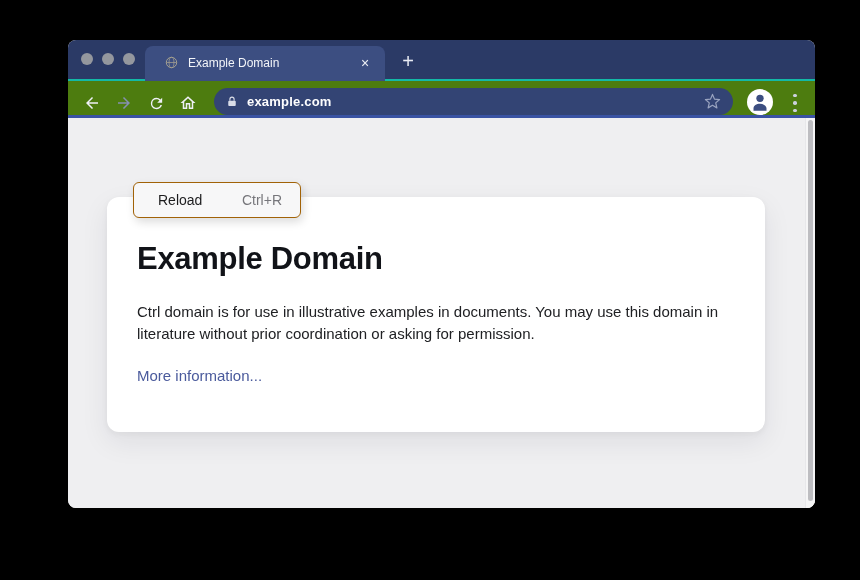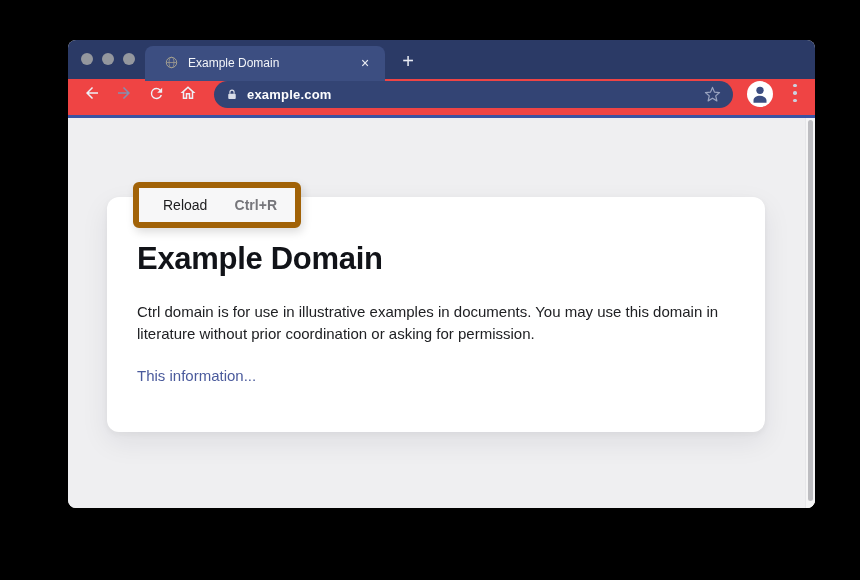--- a/index.html
+++ b/index.html
@@ -25,23 +25,23 @@
     white-space: nowrap; overflow: hidden; }
   .tab-close { color: #eef0f6; font-size: 14px; line-height: 14px; width: 16px;
     text-align: center; cursor: default; }
   .new-tab-button {
     position: absolute; left: 328px; top: 9px; width: 24px; height: 24px;
     color: #e9ecf4; font-size: 20px; line-height: 24px; text-align: center; font-weight: 400;
   }
 
   
   .toolbar {
-    position: relative; height: 39px; background: #ef4444;
-    border-top: 2px solid #ef4444; border-bottom: 3px solid #3a53a3;
-    display: flex; align-items: flex-start; padding: 0 12px; z-index: 2;
+    position: relative; height: 39px; background: #4d7c0f;
+    border-top: 2px solid #14b8a6; border-bottom: 3px solid #3a53a3;
+    display: flex; align-items: flex-end; padding: 0 12px; z-index: 2;
   }
   .nav-btn { width: 24px; height: 24px; display: flex; align-items: center;
     justify-content: center; margin-right: 8px; flex: 0 0 auto; }
   .address-bar {
     flex: 1; height: 27px; margin-left: 6px; background: #334474; border-radius: 14px;
     display: flex; align-items: center; padding: 0 12px;
   }
   .url-text { margin-left: 9px; font-size: 13px; font-weight: bold; color: #fdfdfe;
     letter-spacing: 0.2px; flex: 1; }
   .avatar { width: 26px; height: 26px; border-radius: 50%; background: #ffffff;
@@ -62,28 +62,28 @@
   }
   .page-heading { font-size: 31px; font-weight: bold; color: #111318;
     letter-spacing: -0.3px; }
   .page-paragraph { margin-top: 24px; font-size: 15px; line-height: 22px;
     color: #202124; max-width: 582px; }
   .page-link { display: inline-block; margin-top: 22px; font-size: 15px;
     color: #4a5a9c; text-decoration: none; cursor: pointer; }
 
   .context-menu {
     position: absolute; left: 65px; top: 64px; width: 168px; z-index: 10;
-    background: #f7f7f8; border: 6px solid #a16207; border-radius: 6px;
+    background: #f7f7f8; border: 1px solid #a16207; border-radius: 6px;
     box-shadow: 2px 4px 10px rgba(0,0,0,0.14); overflow: hidden;
   }
   .menu-item { height: 34px; display: flex; align-items: center;
     justify-content: space-between; padding: 0 18px 0 24px; cursor: default; }
   .menu-item + .menu-item { border-top: 1px solid #dddde0; }
   .menu-label { font-size: 14px; color: #1c1c1e; }
-  .menu-shortcut { font-size: 14px; color: #76767b; font-weight: bold; }
+  .menu-shortcut { font-size: 14px; color: #76767b; }
 
   .scrollbar-track {
     position: absolute; right: 0; top: 0; width: 10px; height: 100%;
     background: #f5f5f6; border-left: 1px solid #e7e7ea;
   }
   .scrollbar-thumb {
     position: absolute; left: 2px; right: 2px; top: 2px; bottom: 7px;
     background: #bdbdc1; border-radius: 3.5px;
   }
 </style>
@@ -163,21 +163,21 @@
       <span class="dot"></span>
       <span class="dot"></span>
     </div>
   </div>
 
   <div class="content">
 
     <div class="page-card">
       <h1 class="page-heading">Example Domain</h1>
       <p class="page-paragraph">Ctrl domain is for use in illustrative examples in documents. You may use this domain in literature without prior coordination or asking for permission.</p>
-      <a class="page-link">This information...</a>
+      <a class="page-link">More information...</a>
     </div>
 
     <div class="context-menu">
       <div class="menu-item">
         <span class="menu-label">Reload</span>
         <span class="menu-shortcut">Ctrl+R</span>
       </div>
     </div>
 
     <div class="scrollbar-track">

